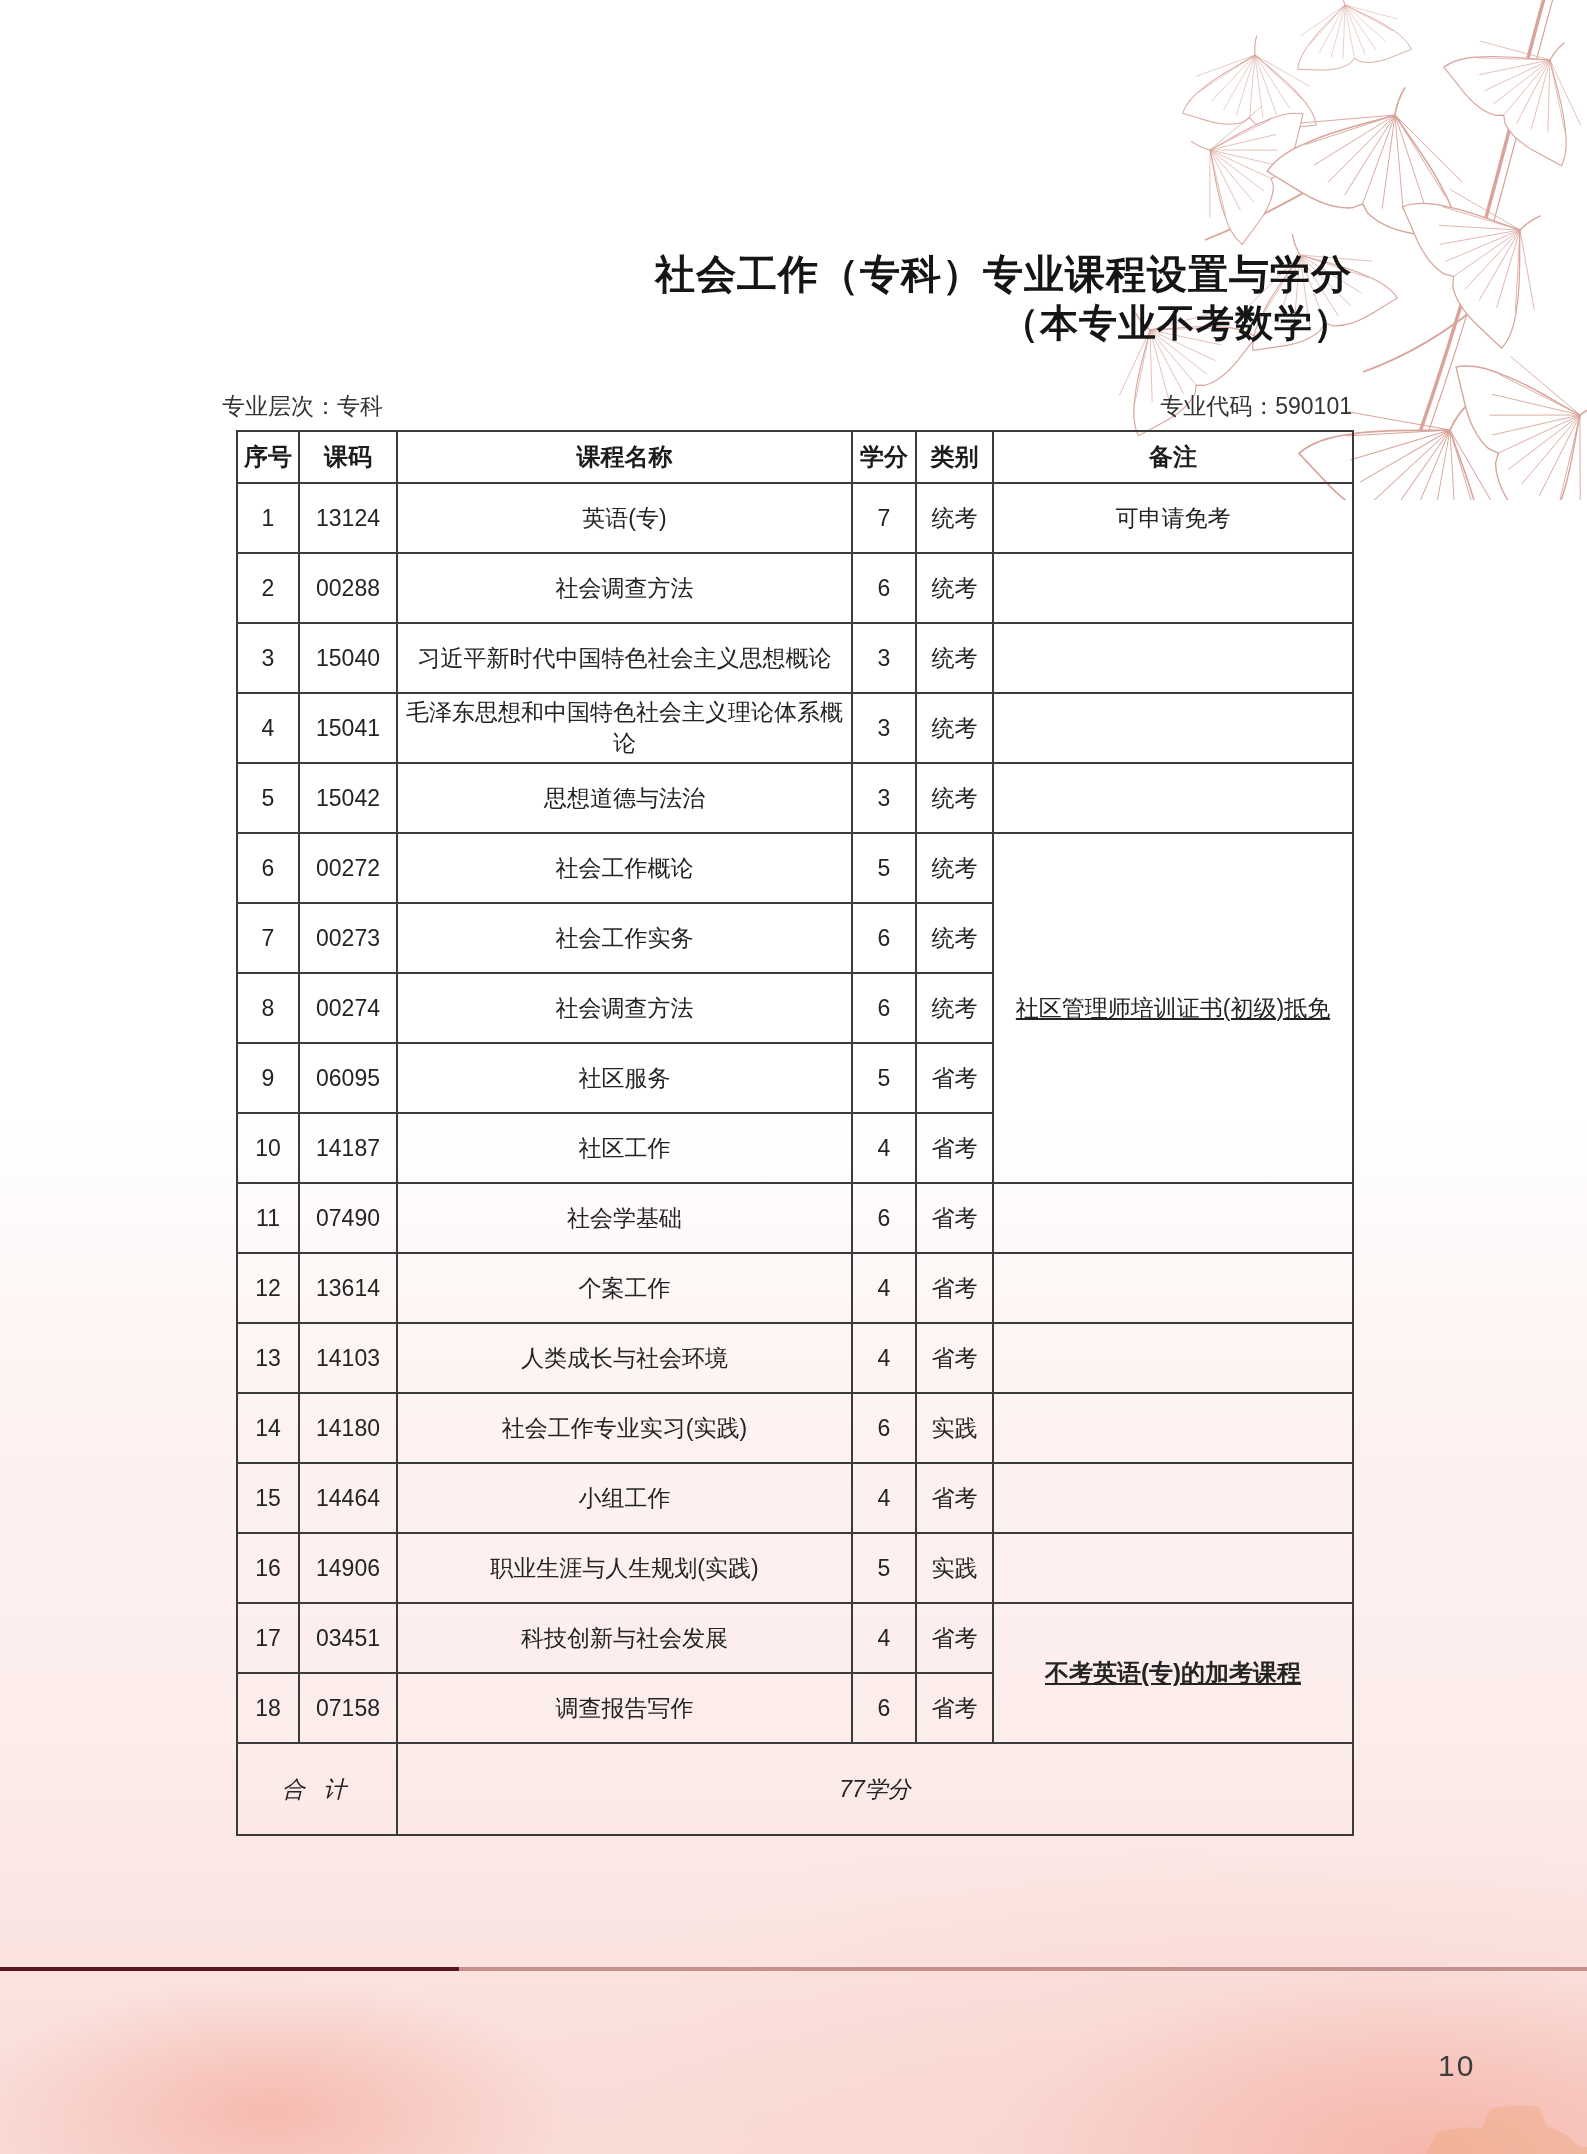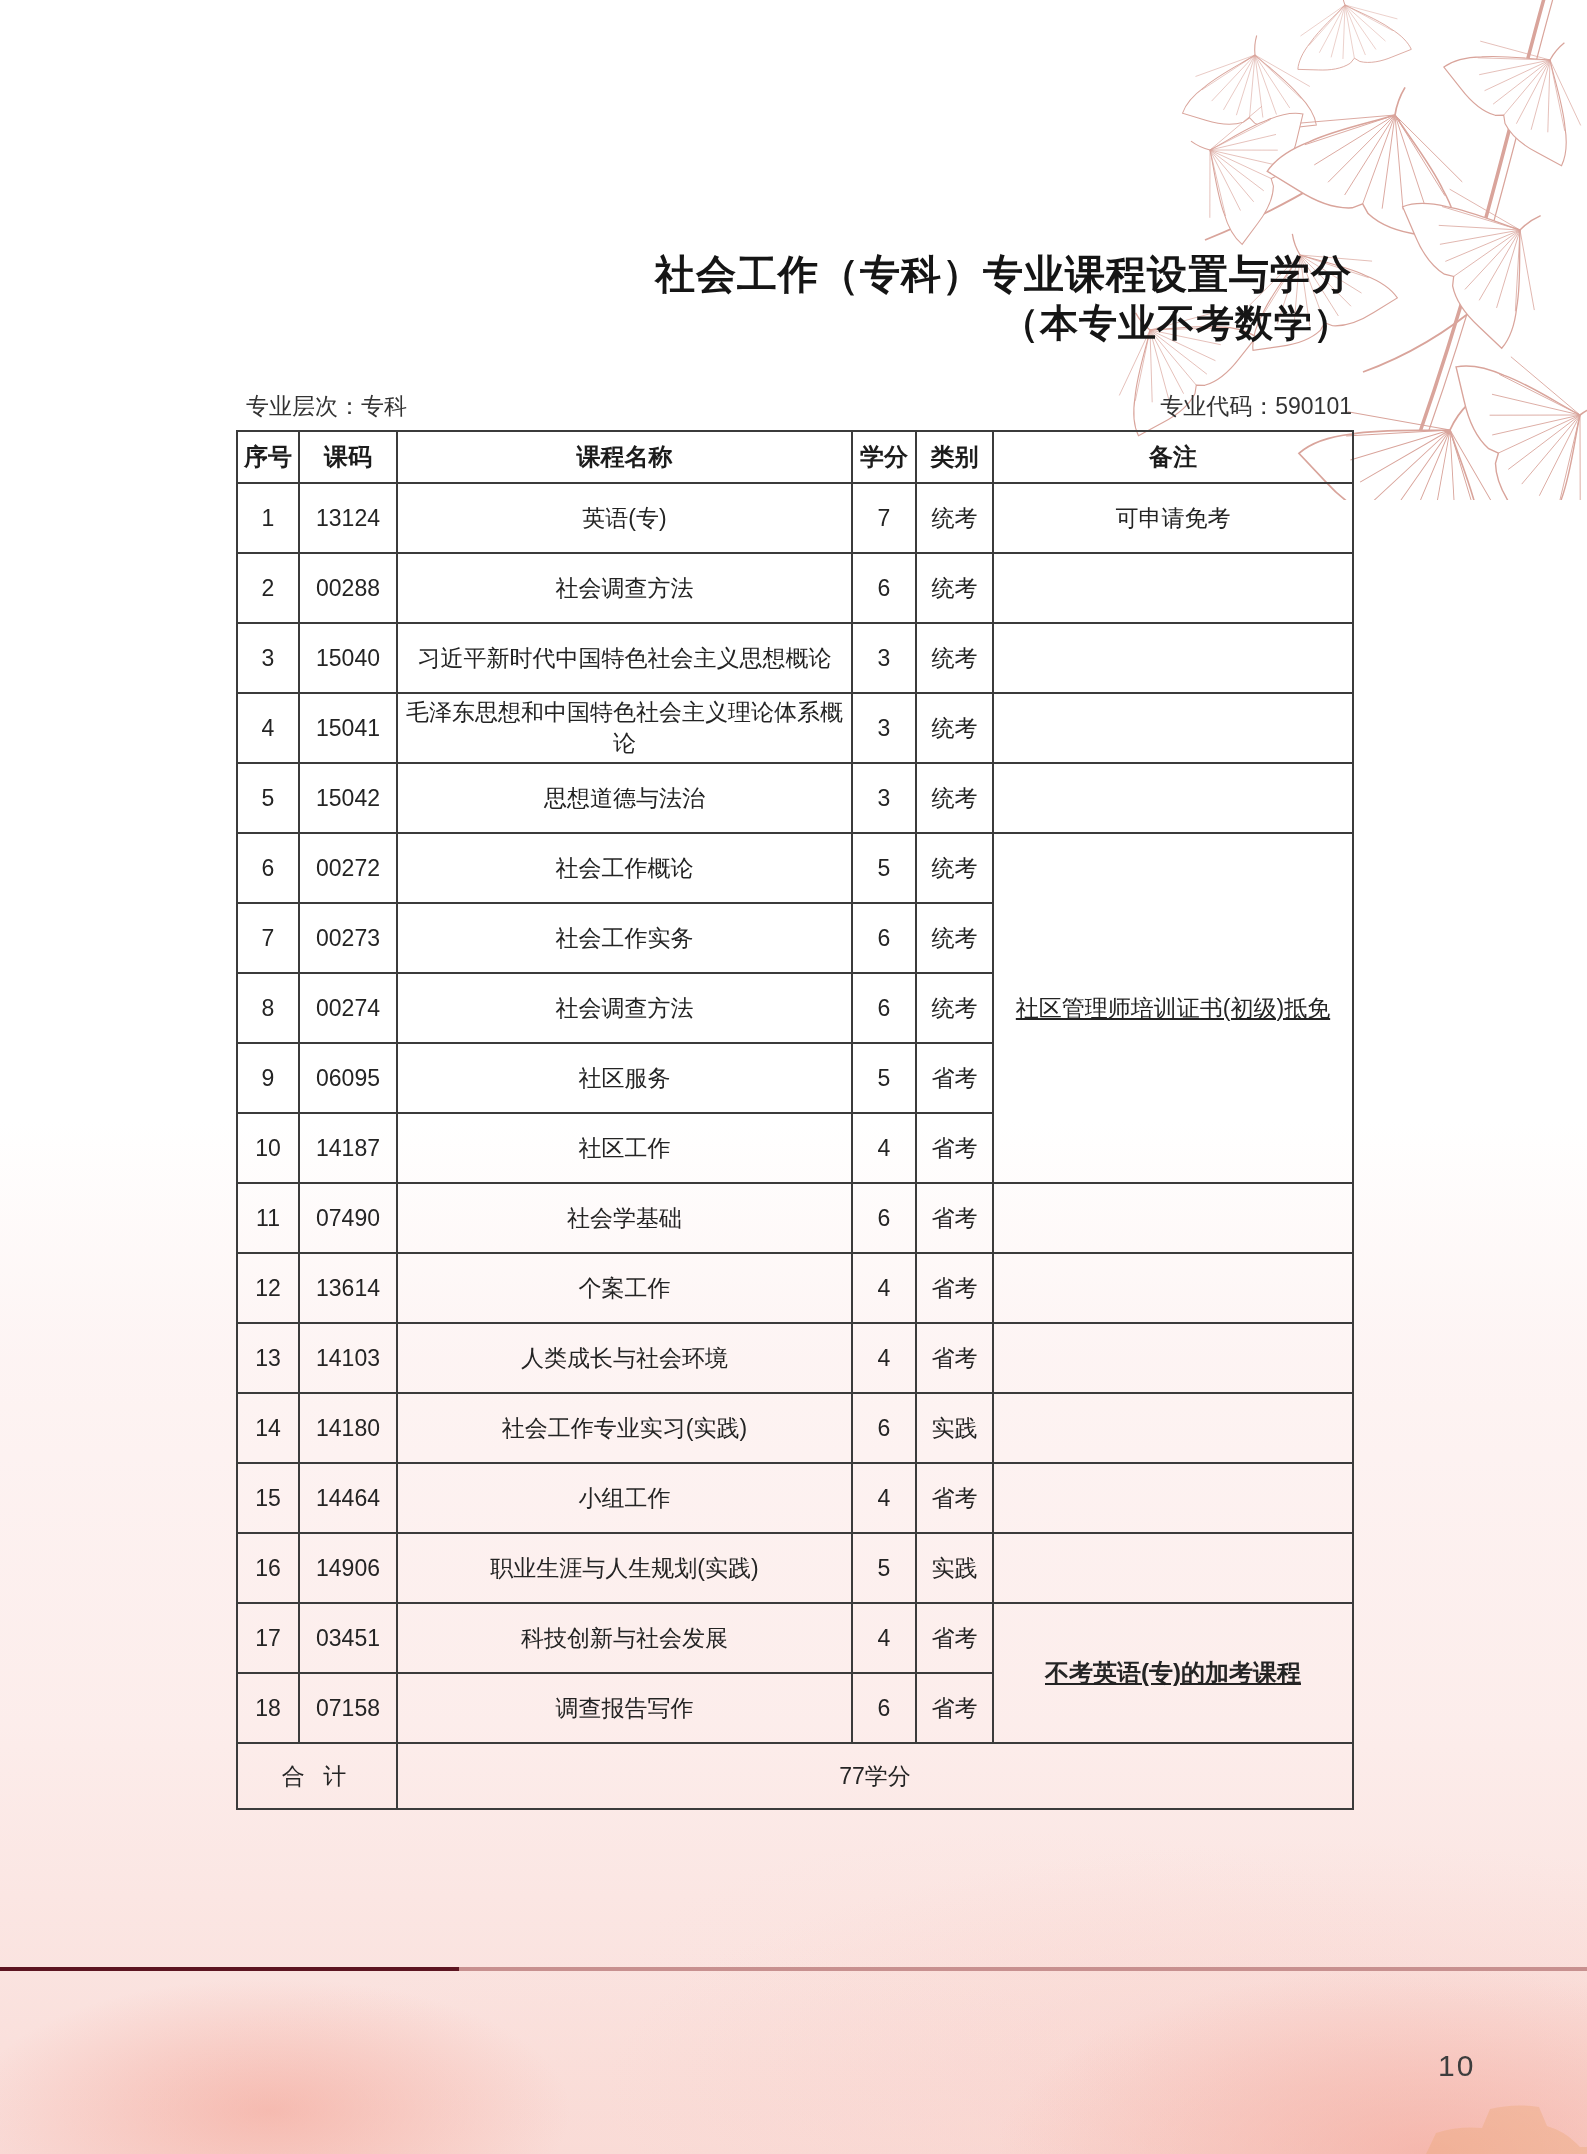--- a/index.html
+++ b/index.html
@@ -27,35 +27,35 @@
   .ginkgo{position:absolute;left:1090px;top:0;width:497px;height:500px;pointer-events:none;}
   .pavilion{position:absolute;left:1398px;top:2083px;width:189px;height:71px;opacity:.38;pointer-events:none;}
   
   .title-block{
     position:absolute;left:236px;top:250px;width:1116px;text-align:right;
     font-family:"Liberation Serif", serif;font-weight:700;color:#151515;
   }
   .title-line1{font-size:40px;line-height:1.25;letter-spacing:1px;}
   .title-line2{font-size:38px;line-height:1.25;letter-spacing:1px;}
   .meta{position:absolute;top:391px;font-size:23px;color:#333;}
-  .meta-left{left:246px;}
+  .meta-left{left:222px;}
   .meta-right{right:235px;text-align:right;}
   
   table.courses{
     position:absolute;left:236px;top:430px;width:1116px;
     border-collapse:collapse;table-layout:fixed;
   }
   table.courses th, table.courses td{
     border:2px solid #3b3b3b;text-align:center;vertical-align:middle;
     padding:0;font-size:23px;color:#242424;background:transparent;
     overflow:hidden;
   }
   table.courses thead tr{height:52px;}
   table.courses tbody tr{height:70px;}
-  table.courses tr.total-row{height:66px;}
+  table.courses tr.total-row{height:92px;font-style:italic;}
   table.courses th{font-size:24px;font-weight:700;color:#1c1c1c;}
   td.name-cell{font-size:22px;}
   td.merged-remark{font-size:23px;text-decoration:underline;}
   td.merged-remark.bold{font-weight:700;font-size:24px;}
   td.hidden-top{border-top-style:hidden;}
   td.total-label{font-size:24px;letter-spacing:6px;}
   td.total-value{font-size:23px;}
   
   .footer-rule{
     position:absolute;left:0;top:1967px;width:1587px;height:4px;

